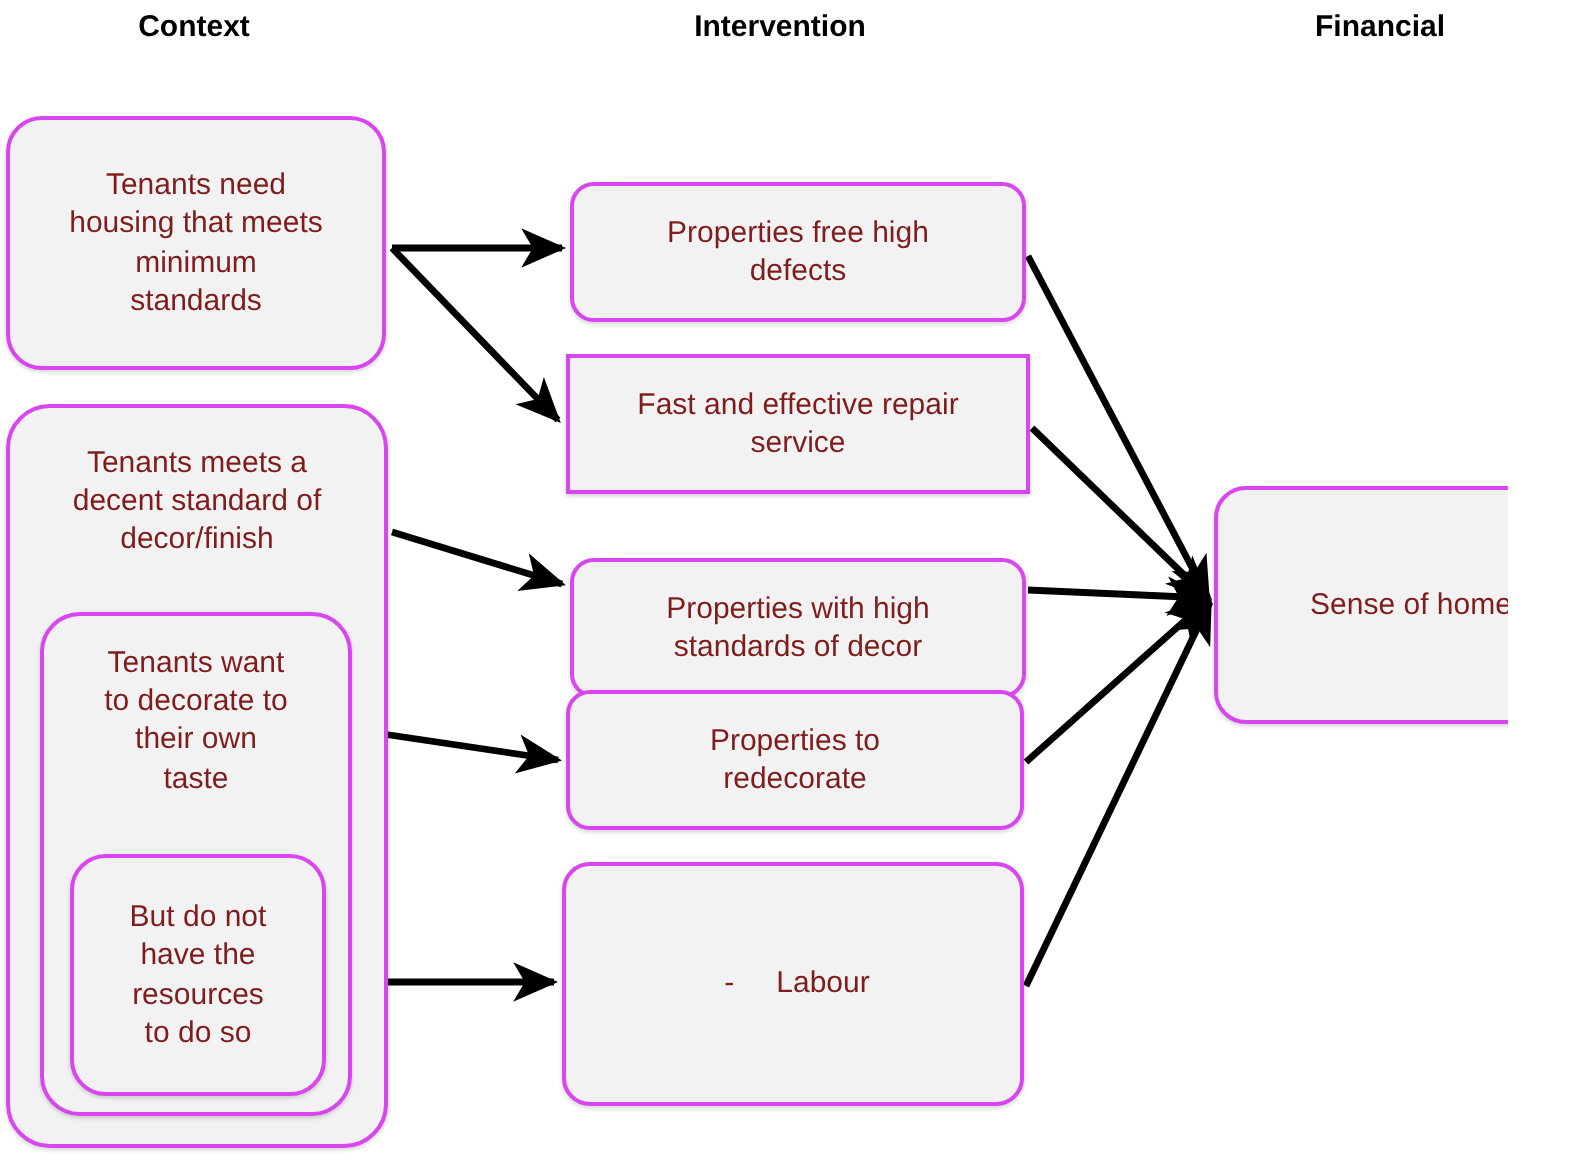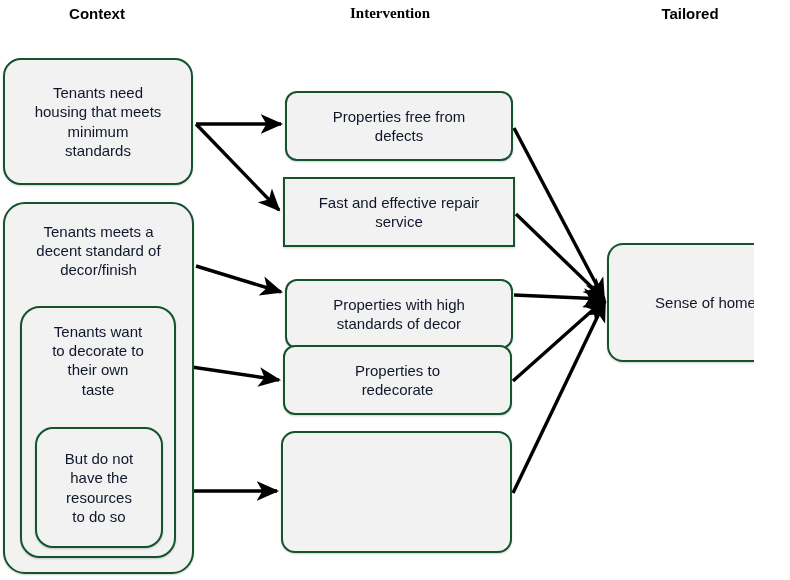--- a/index.html
+++ b/index.html
@@ -21,27 +21,27 @@
     font-weight: bold;
     color: #000000;
     text-align: center;
     white-space: nowrap;
     transform: translateX(-50%);
   }
   .node {
     position: absolute;
     box-sizing: border-box;
     background: #f2f2f2;
-    border: 2px solid #14532d;
+    border: 2px solid #d946ef;
     border-radius: 14px;
     display: flex;
     align-items: center;
     justify-content: center;
     text-align: center;
-    color: #0f172a;
+    color: #7f1d1d;
     font-size: 15px;
     line-height: 1.28;
     padding: 4px 8px;
     box-shadow: 0 1px 2px rgba(0,0,0,0.18);
   }
   .node .label { display: block; white-space: pre-line; }
   .node.listbox { align-items: center; justify-content: center; }
   .listwrap {
     display: inline-block;
     text-align: left;
@@ -85,22 +85,22 @@
         <line x1="514" y1="128" x2="604" y2="299" stroke="#000000" stroke-width="3.4" marker-end="url(#arrowhead)"></line>
         <line x1="516" y1="214" x2="604" y2="299" stroke="#000000" stroke-width="3.4" marker-end="url(#arrowhead)"></line>
         <line x1="514" y1="295" x2="604" y2="299" stroke="#000000" stroke-width="3.4" marker-end="url(#arrowhead)"></line>
         <line x1="513" y1="381" x2="604" y2="300" stroke="#000000" stroke-width="3.4" marker-end="url(#arrowhead)"></line>
         <line x1="513" y1="493" x2="605" y2="301" stroke="#000000" stroke-width="3.4" marker-end="url(#arrowhead)"></line>
       </g>
   </svg>
 
   <div id="header-layer">
       <div class="col-header" style="left: 97px; top: 5px;">Context</div>
-      <div class="col-header" style="left: 390px; top: 5px; font-family: Liberation Serif, serif;">Intervention</div>
-      <div class="col-header" style="left: 690px; top: 5px;">Tailored</div>
+      <div class="col-header" style="left: 390px; top: 5px;">Intervention</div>
+      <div class="col-header" style="left: 690px; top: 5px;">Financial</div>
     </div>
   <div id="node-layer">
       <div class="node" style="left: 3px; top: 58px; width: 190px; height: 127px; border-radius: 18px;">
         <span class="label">Tenants need
 housing that meets
 minimum
 standards</span>
       </div>
       <div class="node" style="left: 3px; top: 202px; width: 191px; height: 372px; border-radius: 22px; align-items: flex-start; padding-top: 18px;">
         <span class="label">Tenants meets a
@@ -113,36 +113,37 @@
 their own
 taste</span>
       </div>
       <div class="node" style="left: 35px; top: 427px; width: 128px; height: 121px; border-radius: 18px;">
         <span class="label">But do not
 have the
 resources
 to do so</span>
       </div>
       <div class="node" style="left: 285px; top: 91px; width: 228px; height: 70px; border-radius: 12px;">
-        <span class="label">Properties free from
+        <span class="label">Properties free high
 defects</span>
       </div>
       <div class="node" style="left: 283px; top: 177px; width: 232px; height: 70px; border-radius: 0;">
         <span class="label">Fast and effective repair
 service</span>
       </div>
       <div class="node" style="left: 285px; top: 259px; width: 228px; height: 70px; border-radius: 12px; margin-top: 20px;">
         <span class="label">Properties with high
 standards of decor</span>
       </div>
       <div class="node" style="left: 283px; top: 345px; width: 229px; height: 70px; border-radius: 12px;">
         <span class="label">Properties to
 redecorate</span>
       </div>
       <div class="node listbox" style="left: 281px; top: 431px; width: 231px; height: 122px; border-radius: 14px;">
         <span class="listwrap">
+          <span class="li"><span class="dash">-</span><span>Labour</span></span>
         </span>
       </div>
       <div class="node" style="left: 607px; top: 243px; width: 181px; height: 119px; border-radius: 16px; padding-left: 24px;">
         <span class="label">Sense of home</span>
       </div>
     </div>
 </div>
 
 </body></html>

